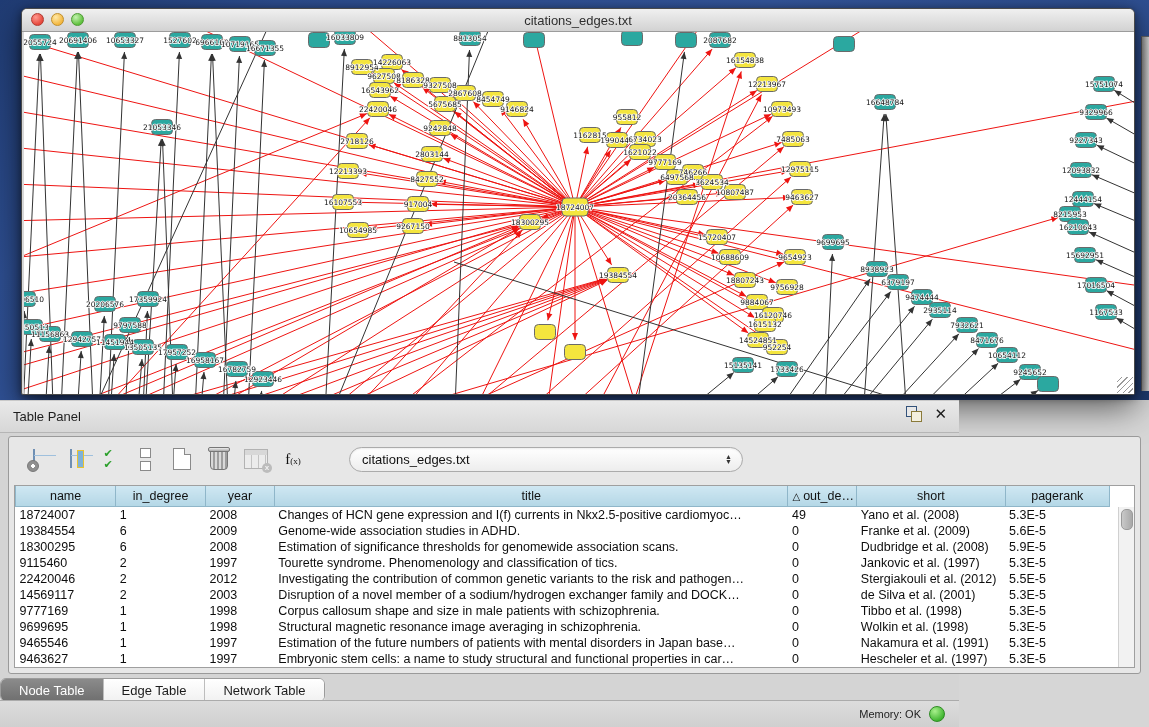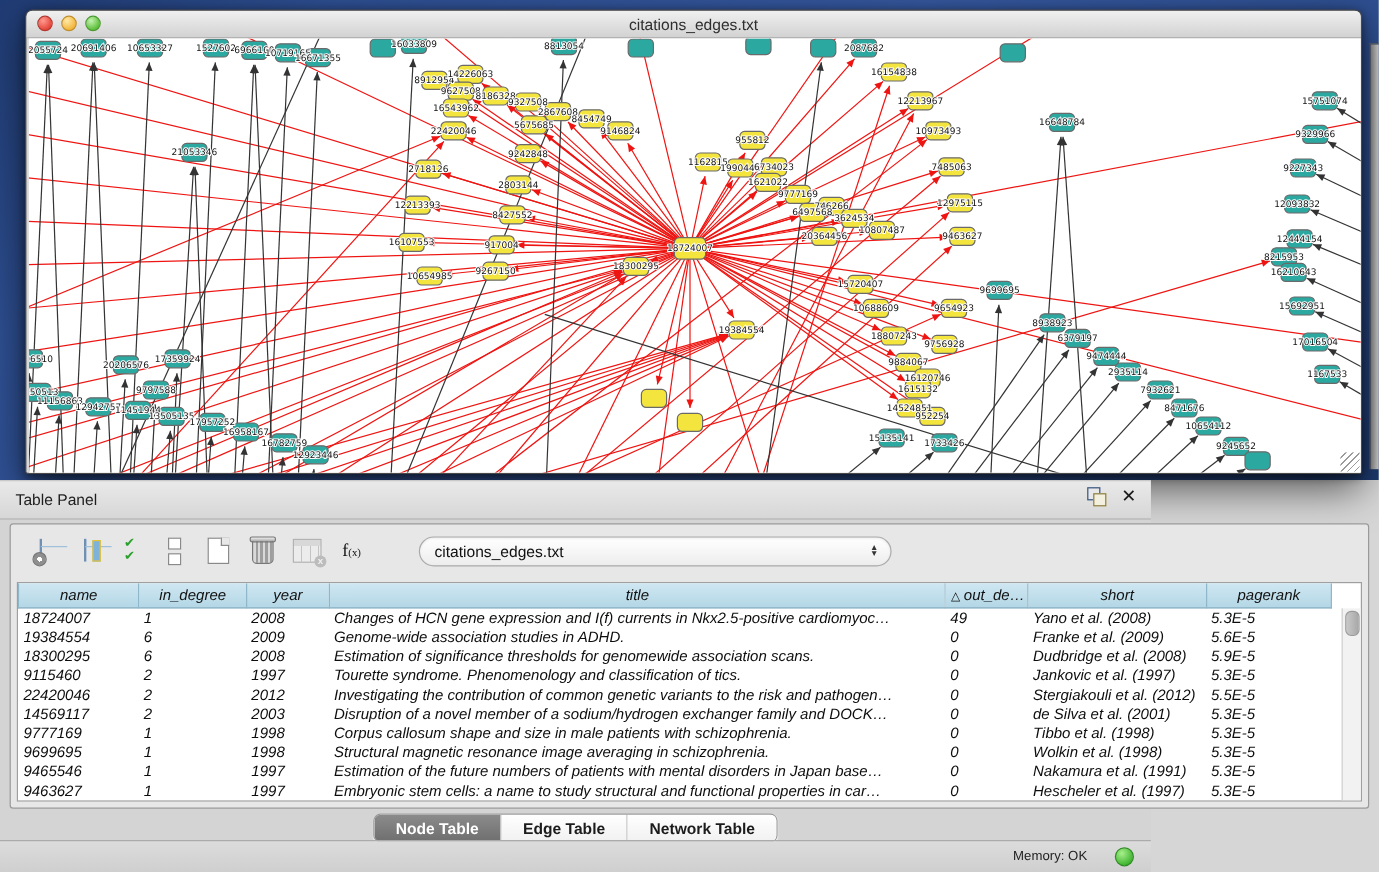--- a/index.html
+++ b/index.html
@@ -75,21 +75,21 @@
     padding:0 10px 0 12px;box-sizing:border-box;
     box-shadow:inset 0 1px 2px rgba(0,0,0,.08);
   }
   .combo .combo-text{font-size:13px;color:#111;}
   .combo .spin{display:flex;flex-direction:column;line-height:5px;font-size:7px;color:#333;}
   
   .tbl-wrap{
     position:absolute;left:5px;top:48px;right:5px;bottom:5px;
     background:#ffffff;border:1px solid #9f9f9f;overflow:hidden;
   }
-  table.grid{border-collapse:collapse;table-layout:fixed;width:1095px;font-size:12.5px;font-style:italic;}
+  table.grid{border-collapse:collapse;table-layout:fixed;width:1095px;font-size:12.5px;}
   table.grid th{
     background:linear-gradient(#cfe7f2,#b4d7e6);
     border:1px solid #8fb6c9;border-top:none;
     font-weight:normal;color:#111;height:20px;padding:0 4px;
     overflow:hidden;white-space:nowrap;
   }
   table.grid td{
     height:16px;padding:0 4px;color:#0d0d0d;
     overflow:hidden;white-space:nowrap;text-overflow:clip;
     border:none;
@@ -97,40 +97,40 @@
   .sort-tri{font-size:10px;margin-right:3px;}
   .vscroll{
     position:absolute;right:0;top:21px;bottom:0;width:15px;
     background:#f2f2f2;border-left:1px solid #d0d0d0;
   }
   .vscroll .thumb{
     position:absolute;left:2px;top:2px;width:10px;height:19px;border-radius:5px;
     background:linear-gradient(90deg,#c9c9c9,#a8a8a8);border:1px solid #9a9a9a;
   }
   
-  .tab-row{position:absolute;left:0;top:278px;width:100%;display:flex;justify-content:center;font-weight:bold;}
+  .tab-row{position:absolute;left:0;top:278px;width:100%;display:flex;justify-content:flex-start;}
   .seg{
     display:flex;border:1px solid #9b9b9b;border-radius:6px;overflow:hidden;
     background:#fdfdfd;box-shadow:0 1px 1px rgba(255,255,255,.8);height:22px;
   }
   .seg .seg-btn{
     padding:0 18px;font-size:13px;color:#1c1c1c;display:flex;align-items:center;
     border-right:1px solid #bdbdbd;background:linear-gradient(#ffffff,#f1f1f1);
   }
   .seg .seg-btn:last-child{border-right:none;}
   .seg .seg-btn.active{
     background:linear-gradient(#8b8b8b,#6f6f6f);color:#ffffff;
   }
   
   .status-bar{
     position:absolute;left:0;bottom:0;width:100%;height:26px;
     border-top:1px solid #ababab;background:linear-gradient(#dcdcdc,#cfcfcf);
     display:flex;align-items:center;justify-content:flex-end;
   }
-  .status-bar .mem-label{font-size:11px;color:#222;margin-right:23px;}
+  .status-bar .mem-label{font-size:11px;color:#222;margin-right:8px;}
   .mem-dot{
     width:14px;height:14px;border-radius:50%;margin-right:14px;
     background:radial-gradient(circle at 35% 30%,#a8f08c,#3db32e 75%);
     border:1px solid #2f8c24;
   }
   
   .ic-table{width:22px;height:18px;border:1px solid #6f8fb3;background:
     linear-gradient(#bcd6ee,#bcd6ee) 0 0/22px 5px no-repeat,
     repeating-linear-gradient(90deg,#fff 0 6px,#9fc0dd 6px 7px),
     #fff;position:relative;}

